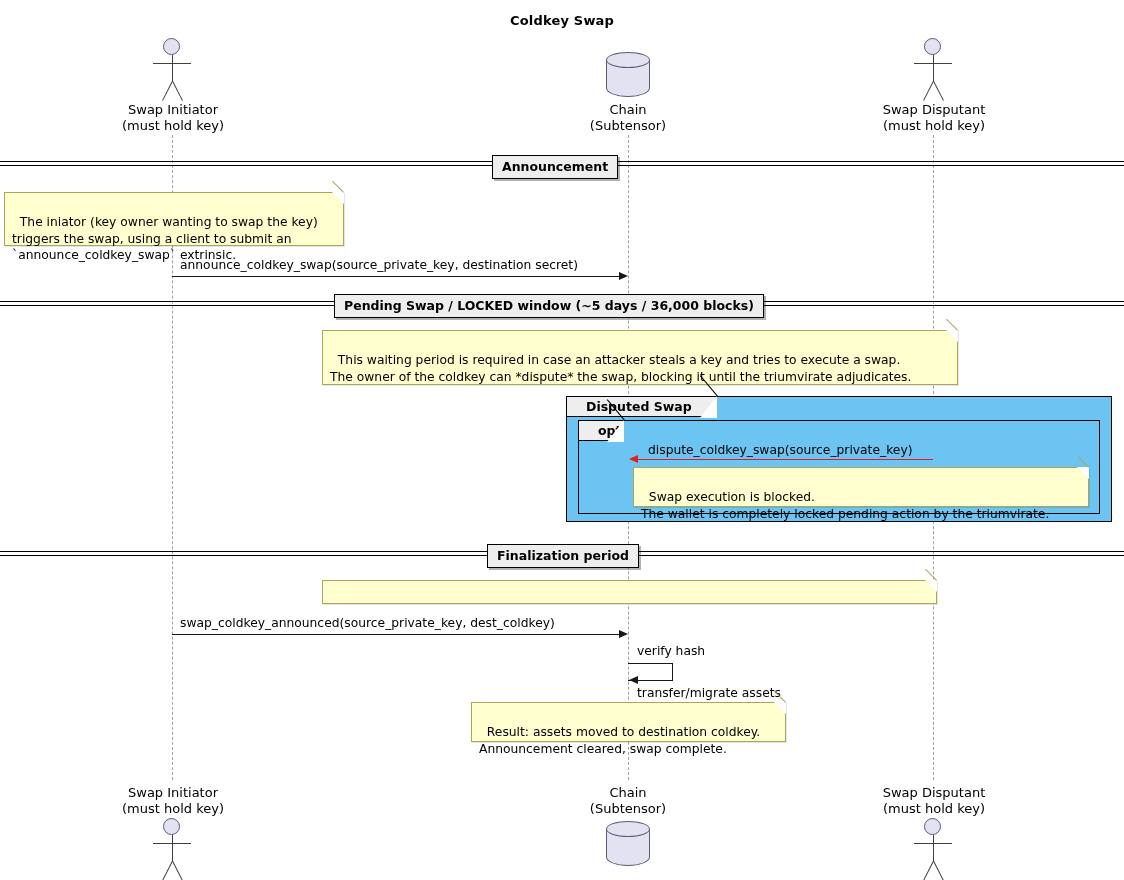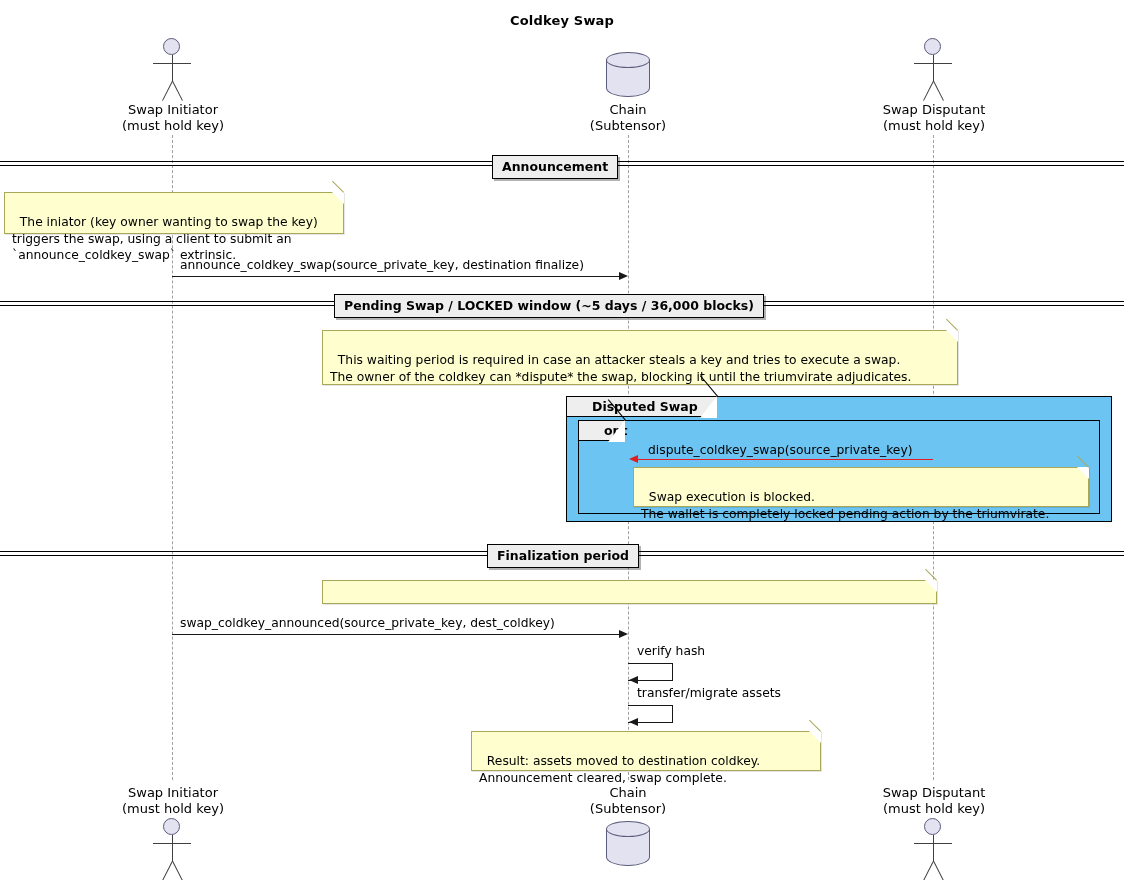--- a/index.html
+++ b/index.html
@@ -114,21 +114,21 @@
   .group-outer{
     background:#6CC4F2;border:1.8px solid #000;box-sizing:border-box;
   }
   .group-inner{
     background:#6CC4F2;border:1.8px solid #000;box-sizing:border-box;
   }
   .group-tab{
     position:absolute;left:0;top:0;height:20px;background:#EEEEEE;
     border-right:1.8px solid #000;border-bottom:1.8px solid #000;
     font-size:12.5px;font-weight:bold;line-height:20px;
-    padding:0 20px 0 25px;box-sizing:border-box;white-space:nowrap;
+    padding:0 20px 0 19px;box-sizing:border-box;white-space:nowrap;
   }
   .group-tab::after{
     content:"";position:absolute;right:-1px;top:-1px;
     width:17px;height:22px;background:#FFFFFF;
     clip-path:polygon(100% 0,100% 100%,0 100%);
   }
   .group-tab-slant{
     position:absolute;right:-2px;top:-1px;width:27px;height:0;
     border-top:1.8px solid #000;
     transform:rotate(50deg);transform-origin:right top;
@@ -174,29 +174,29 @@
   <div class="abs actor-leg leg-r" style="left:42px;top:43px;"></div>
   <div class="abs pname" style="left:-22px;top:64px;width:130px;">
     <div>Swap Disputant</div>
     <div>(must hold key)</div>
   </div>
 </div>
 
 <div class="abs divider-lines" style="top:161px;"></div>
 <div class="abs divider-label" style="left:492px;top:155px;">Announcement</div>
 
-<div class="abs note" style="left:4px;top:192px;width:340px;height:42px;">
+<div class="abs note" style="left:4px;top:192px;width:340px;height:54px;">
   <span>The iniator (key owner wanting to swap the key)
 triggers the swap, using a client to submit an
 `announce_coldkey_swap` extrinsic.</span>
   <span class="fold-edge"></span>
   <span class="fold-line"></span>
 </div>
 
-<div class="abs msg-label" style="left:180px;top:258px;">announce_coldkey_swap(source_private_key, destination finalize)</div>
+<div class="abs msg-label" style="left:180px;top:258px;">announce_coldkey_swap(source_private_key, destination secret)</div>
 <div class="abs msg-line" style="left:172px;top:276px;width:448px;"></div>
 <div class="abs arrow-r" style="left:619px;top:272px;"></div>
 
 <div class="abs divider-lines" style="top:301px;"></div>
 <div class="abs divider-label" style="left:334px;top:294px;">Pending Swap / LOCKED window (~5 days / 36,000 blocks)</div>
 
 <div class="abs note" style="left:322px;top:330px;width:636px;height:55px;">
   <span>This waiting period is required in case an attacker steals a key and tries to execute a swap.
 The owner of the coldkey can *dispute* the swap, blocking it until the triumvirate adjudicates.</span>
   <span class="fold-edge"></span>
@@ -241,21 +241,21 @@
 <div class="abs arrow-r" style="left:619px;top:630px;"></div>
 
 <div class="abs msg-label" style="left:637px;top:644px;">verify hash</div>
 <div class="abs selfloop" style="left:628px;top:663px;width:45px;height:18px;"></div>
 <div class="abs arrow-l" style="left:629px;top:676px;"></div>
 
 <div class="abs msg-label" style="left:637px;top:686px;text-align:center;">transfer/migrate assets</div>
 <div class="abs selfloop" style="left:628px;top:705px;width:45px;height:18px;"></div>
 <div class="abs arrow-l" style="left:629px;top:718px;"></div>
 
-<div class="abs note" style="left:471px;top:731px;width:350px;height:40px;">
+<div class="abs note" style="left:471px;top:702px;width:315px;height:40px;">
   <span>Result: assets moved to destination coldkey.
 Announcement cleared, swap complete.</span>
   <span class="fold-edge"></span>
   <span class="fold-line"></span>
 </div>
 
 <div class="abs" style="left:130px;top:785px;width:85px;height:95px;">
   <div class="abs pname" style="left:-22px;top:0;width:130px;">
     <div>Swap Initiator</div>
     <div>(must hold key)</div>

